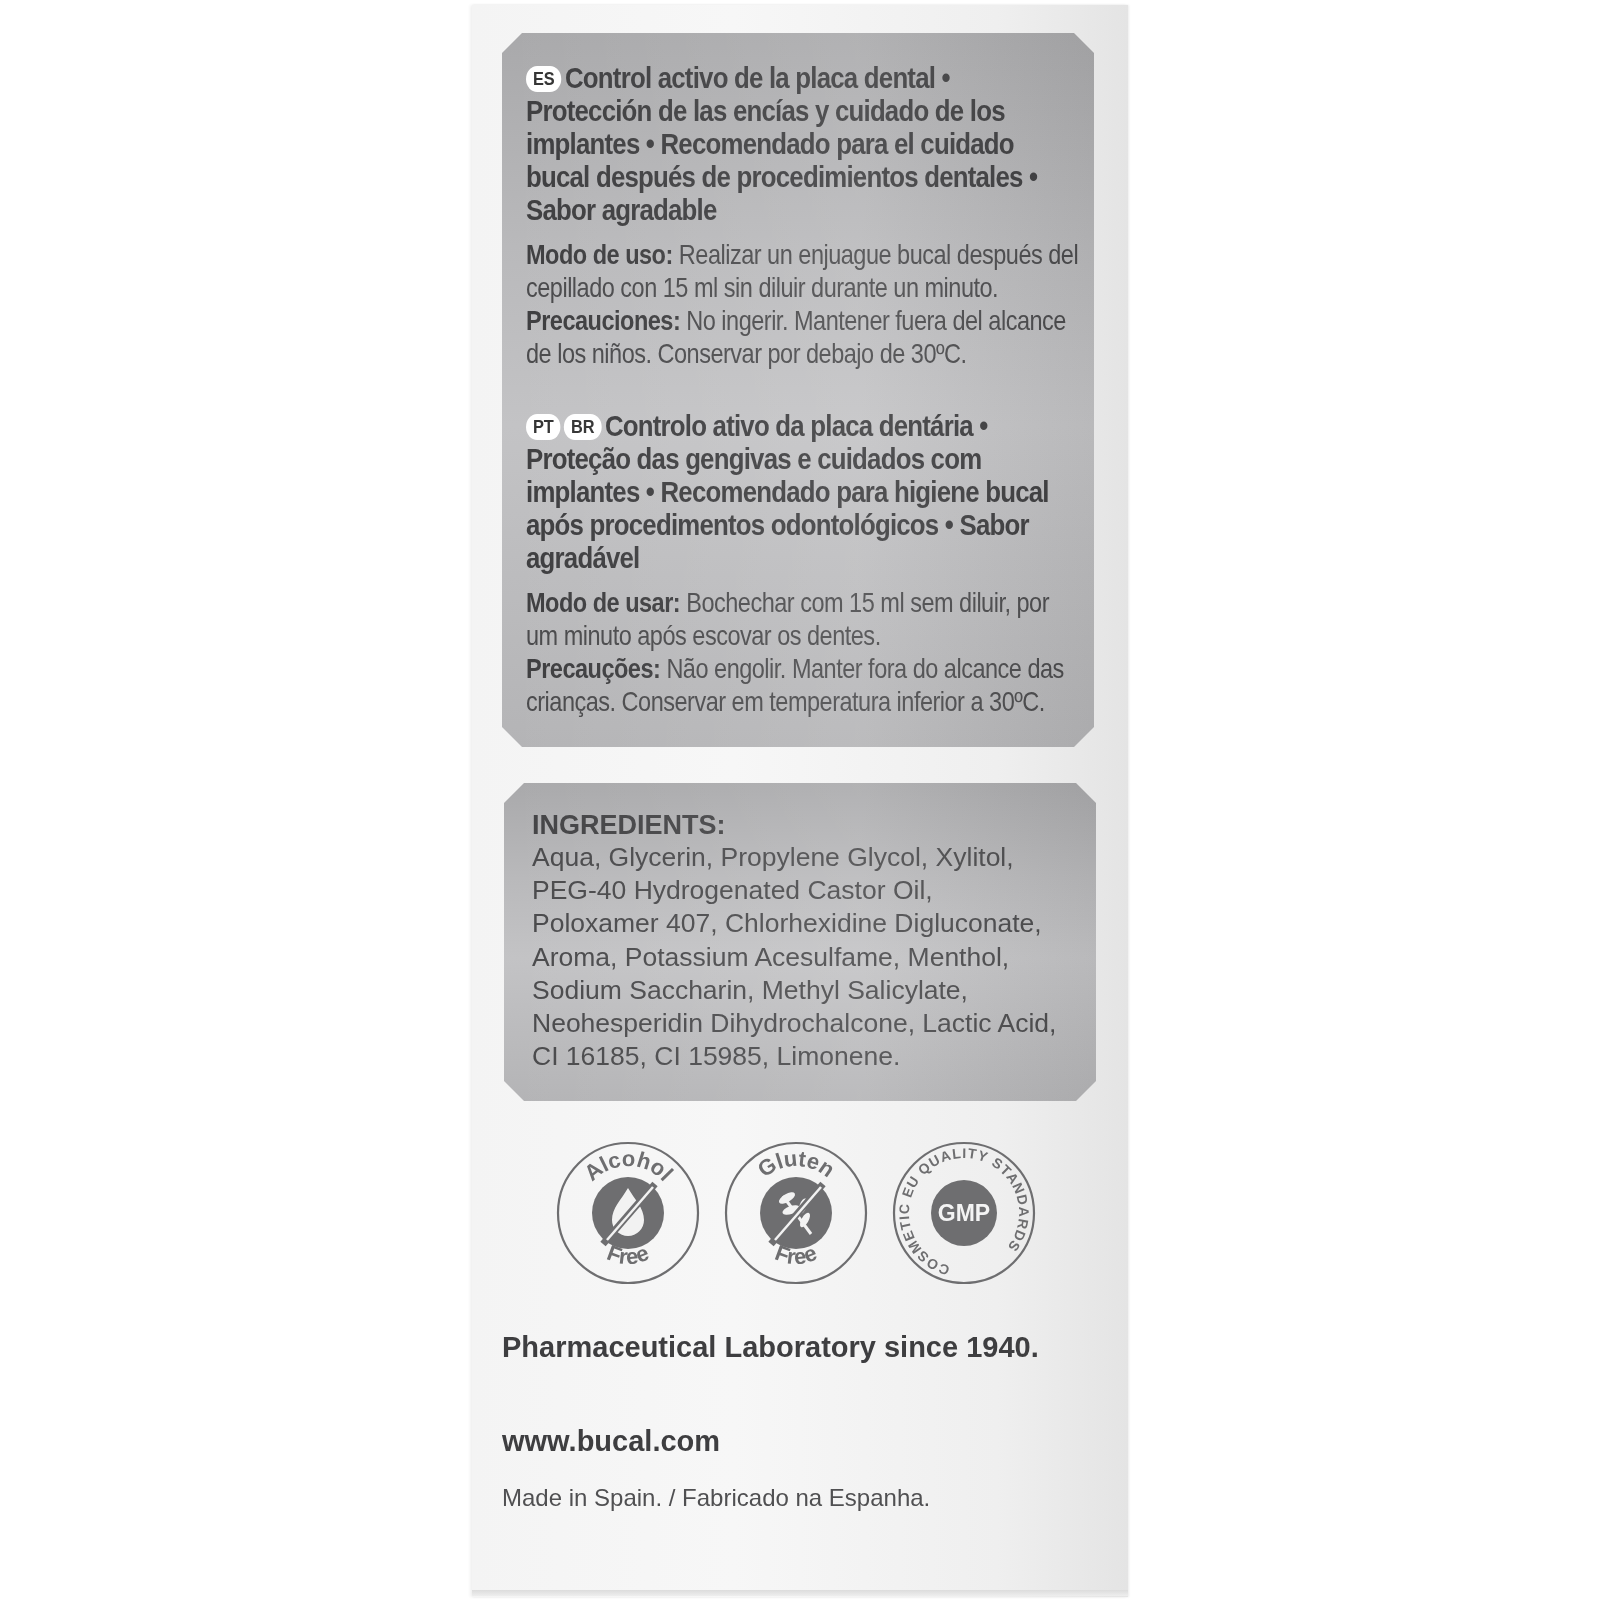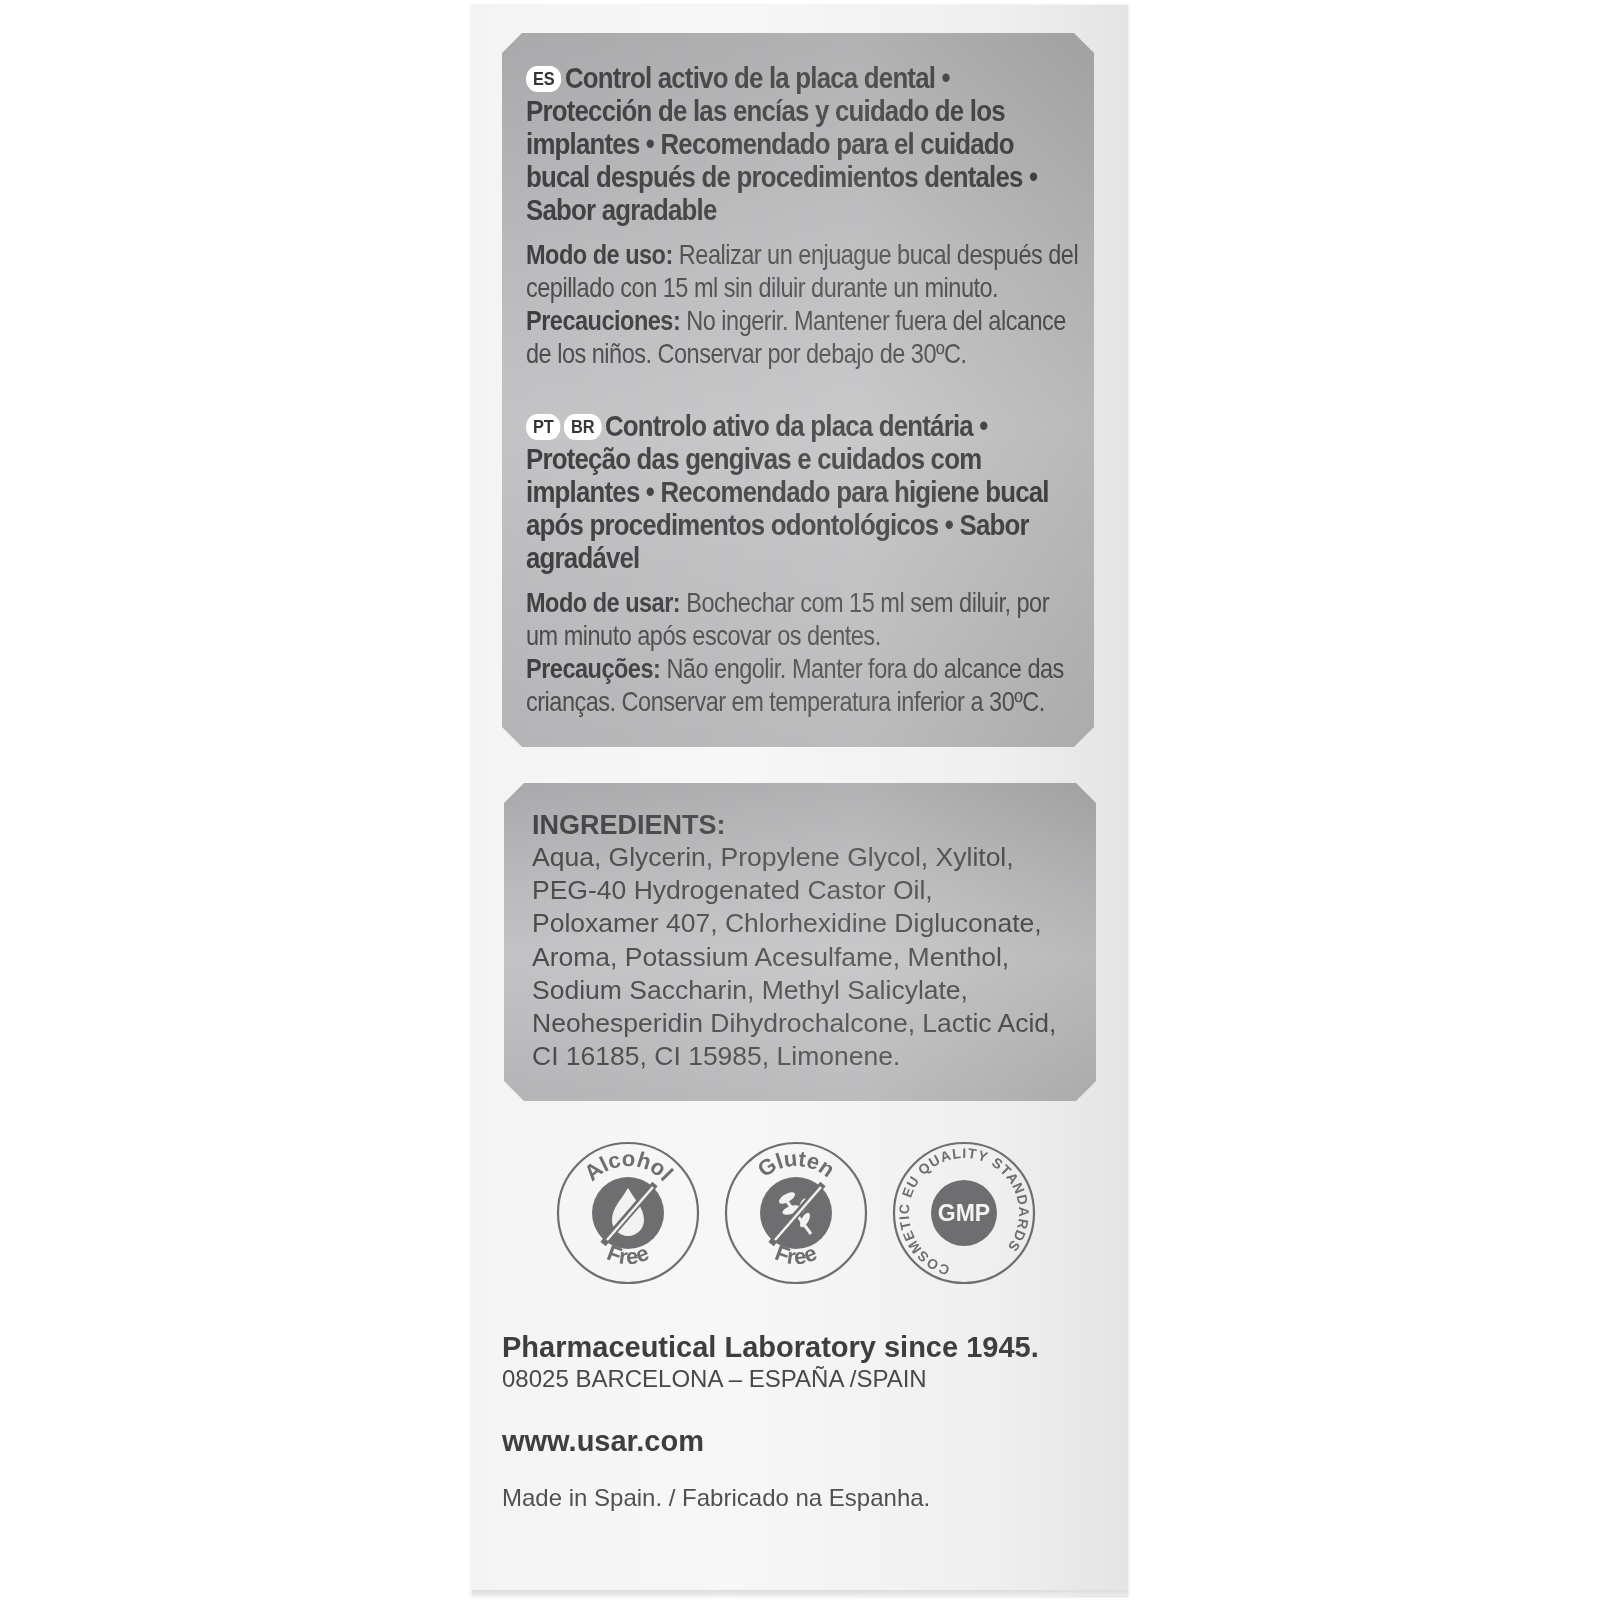--- a/index.html
+++ b/index.html
@@ -168,20 +168,19 @@
       <circle cx="73" cy="73" r="70" fill="none" stroke="#6e6e70" stroke-width="2.2"></circle>
       <text font-family="Liberation Sans, sans-serif" font-weight="bold" font-size="14" fill="#6e6e70" letter-spacing="1">
         <textPath href="#ringG" startOffset="4%">COSMETIC EU QUALITY STANDARDS</textPath>
       </text>
       <circle cx="73" cy="73" r="33" fill="#6e6e70"></circle>
       <text x="73" y="81" text-anchor="middle" font-family="Liberation Sans, sans-serif" font-weight="bold" font-size="23" fill="#f4f4f4">GMP</text>
     </svg>
   </div>
 </div>
 
-<div class="footer lab">Pharmaceutical Laboratory since 1945.</div>
+<div class="footer lab">Pharmaceutical Laboratory since 1940.</div>
 <div class="footer mfr">
-  <span>08025 BARCELONA – ESPAÑA /SPAIN</span>
 </div>
-<div class="footer web">www.usar.com</div>
+<div class="footer web">www.bucal.com</div>
 <div class="footer made">
   <span>Made in Spain. / Fabricado na Espanha.</span>
 </div>
 
 </body></html>

